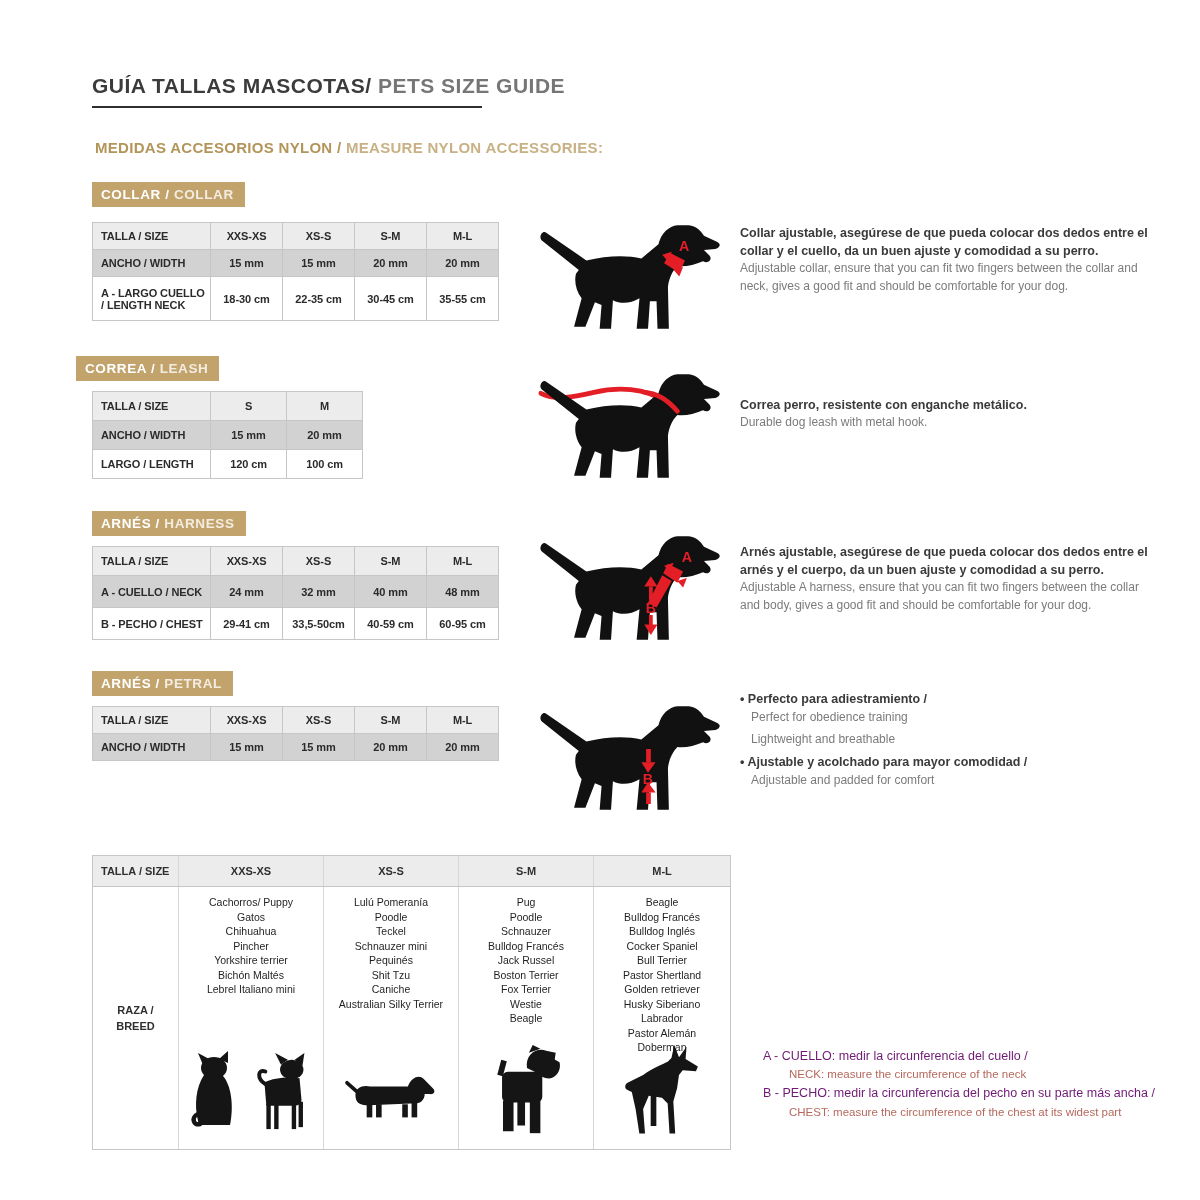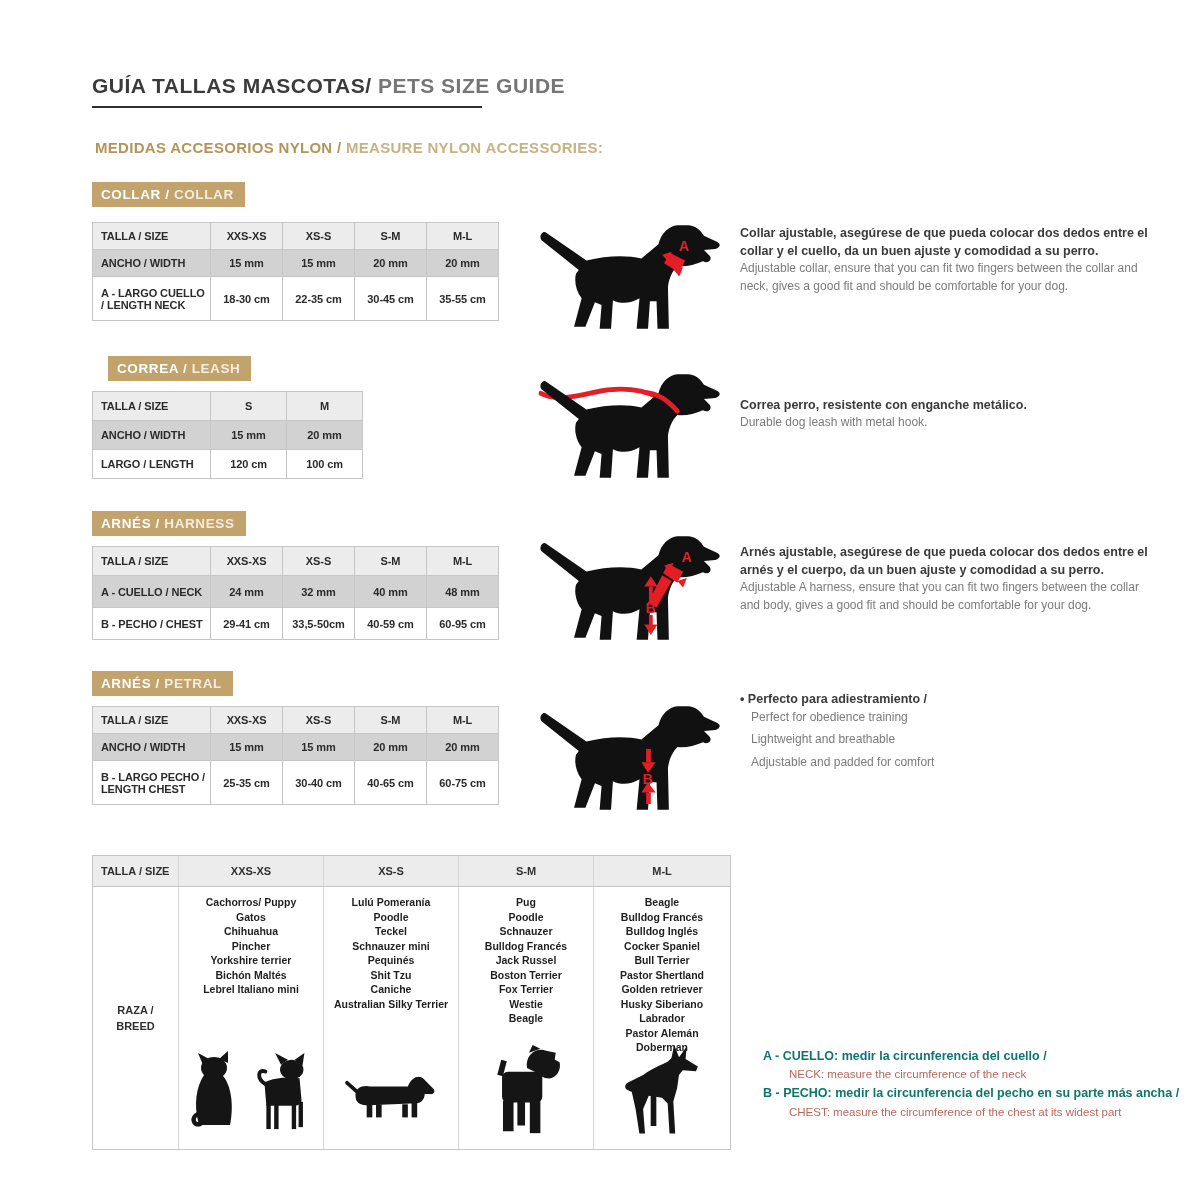--- a/index.html
+++ b/index.html
@@ -49,32 +49,32 @@
   
   .breed-table{position:absolute;left:92px;top:855px;width:637px;border:1px solid #c6c6c6;background:#fff;}
   .bt-row{display:grid;grid-template-columns:85px 145px 135px 135px 1fr;}
   .bt-head{height:30px;background:#ececec;border-bottom:1px solid #c6c6c6;
            font-size:11px;font-weight:bold;}
   .bt-head .bt-cell{display:flex;align-items:center;justify-content:center;}
   .bt-head .bt-cell:first-child{justify-content:flex-start;padding-left:8px;}
   .bt-body{height:262px;}
   .bt-cell{border-left:1px solid #d6d6d6;position:relative;}
   .bt-cell:first-child{border-left:none;}
-  .breeds{white-space:pre-line;text-align:center;font-size:10.5px;font-weight:bold;
+  .breeds{white-space:pre-line;text-align:center;font-size:10.5px;font-weight:normal;
           color:#1f1f1f;line-height:14.5px;padding-top:8px;}
   .raza-label{position:absolute;top:50%;left:0;right:0;transform:translateY(-50%);
           text-align:center;font-size:11px;font-weight:bold;white-space:pre-line;line-height:16px;}
   .sil{position:absolute;left:0;right:0;display:flex;justify-content:center;align-items:flex-end;gap:10px;}
   .sil svg{display:block;}
   .sil-fill{fill:#151515;}
   .sil-stroke{stroke:#151515;fill:none;}
 
   
   .notes{font-size:12.5px;line-height:1.55;}
-  .note-es{font-weight:bold;color:#0f766e;}
+  .note-es{font-weight:normal;color:#701a75;}
   .note-en{color:#b5685c;font-size:11.5px;padding-left:26px;}
 </style>
 </head>
 <body>
 
 <div class="page">
 
   <div class="abs title" style="left:92px;top:74px;">
     <span class="es">GUÍA TALLAS MASCOTAS/</span><span class="en"> PETS SIZE GUIDE</span>
   </div>
@@ -129,21 +129,21 @@
       <polygon class="ann" points="134,44 144,41 140,51"></polygon>
       <polygon class="ann" points="146,60 156,57 152,67"></polygon>
     </svg>
   </div>
 
   <div class="abs desc" style="left:740px;top:224px;">
     <div class="es">Collar ajustable, asegúrese de que pueda colocar dos dedos entre el collar y el cuello, da un buen ajuste y comodidad a su perro.</div>
     <div class="en">Adjustable collar, ensure that you can fit two fingers between the collar and neck, gives a good fit and should be comfortable for your dog.</div>
   </div>
 
-  <div class="abs badge" style="left:108px;top:356px;">
+  <div class="abs badge" style="left:76px;top:356px;">
     <span class="es">CORREA / </span><span class="en">LEASH</span>
   </div>
 
   <table class="abs size-table" style="left:92px;top:391px;width:270px;">
     <colgroup>
         <col style="width:118px">
         <col style="width:76px">
         <col style="width:76px">
       </colgroup>
     <tbody>
@@ -256,27 +256,20 @@
       <td>S-M</td>
       <td>M-L</td>
     </tr>
     <tr class="t-shade" style="height:27px;">
       <td class="t-label">ANCHO / WIDTH</td>
       <td>15 mm</td>
       <td>15 mm</td>
       <td>20 mm</td>
       <td>20 mm</td>
     </tr>
-    <tr style="height:44px;">
-      <td class="t-label">B - LARGO PECHO / LENGTH CHEST</td>
-      <td>25-35 cm</td>
-      <td>30-40 cm</td>
-      <td>40-65 cm</td>
-      <td>60-75 cm</td>
-    </tr>
   </tbody>
     </table>
 
   <div class="abs dog-fig" style="left:535px;top:694px;">
     <svg width="190" height="128" viewBox="0 0 200 135">
       <path class="dog-body" d="M12,21 L54,50 C75,45 96,44 112,48 L130,33 C133,21 141,14 150,13 L162,13 C170,14 174,18 178,24 L191,30 C196,32 196,36 190,38 L178,39 L184,45 C187,49 183,54 177,51 C168,55 158,57 150,56 C144,62 141,70 140,78 L141,122 L129,122 L128,93 L121,93 L119,122 L107,122 L110,90 C100,96 90,96 82,92 L80,122 L68,122 L70,97 L63,94 L53,120 L41,120 L49,90 C43,82 41,72 43,64 L46,60 L7,29 C3,25 8,17 12,21 Z"></path>
       <rect class="ann" x="117" y="58" width="5" height="14"></rect>
       <polygon class="ann" points="112,72 127,72 119,83"></polygon>
       <text class="ann-letter" x="119" y="95" text-anchor="middle" font-size="12">B</text>
       <polygon class="ann" points="112,104 127,104 119,93"></polygon>
@@ -286,20 +279,21 @@
 
   <div class="abs bullets" style="left:740px;top:691px;">
     <div class="bullet">
       <div class="es">Perfecto para adiestramiento /</div>
       <div class="en">Perfect for obedience training</div>
     </div>
     <div class="bullet">
       <div class="en">Lightweight and breathable</div>
     </div>
     <div class="bullet">
+      <div class="es">Ajustable y acolchado para mayor comodidad /</div>
       <div class="en">Adjustable and padded for comfort</div>
     </div>
   </div>
 
   <div class="breed-table">
     <div class="bt-row bt-head">
       <div class="bt-cell">TALLA /  SIZE</div>
       <div class="bt-cell">XXS-XS</div>
       <div class="bt-cell">XS-S</div>
       <div class="bt-cell">S-M</div>

